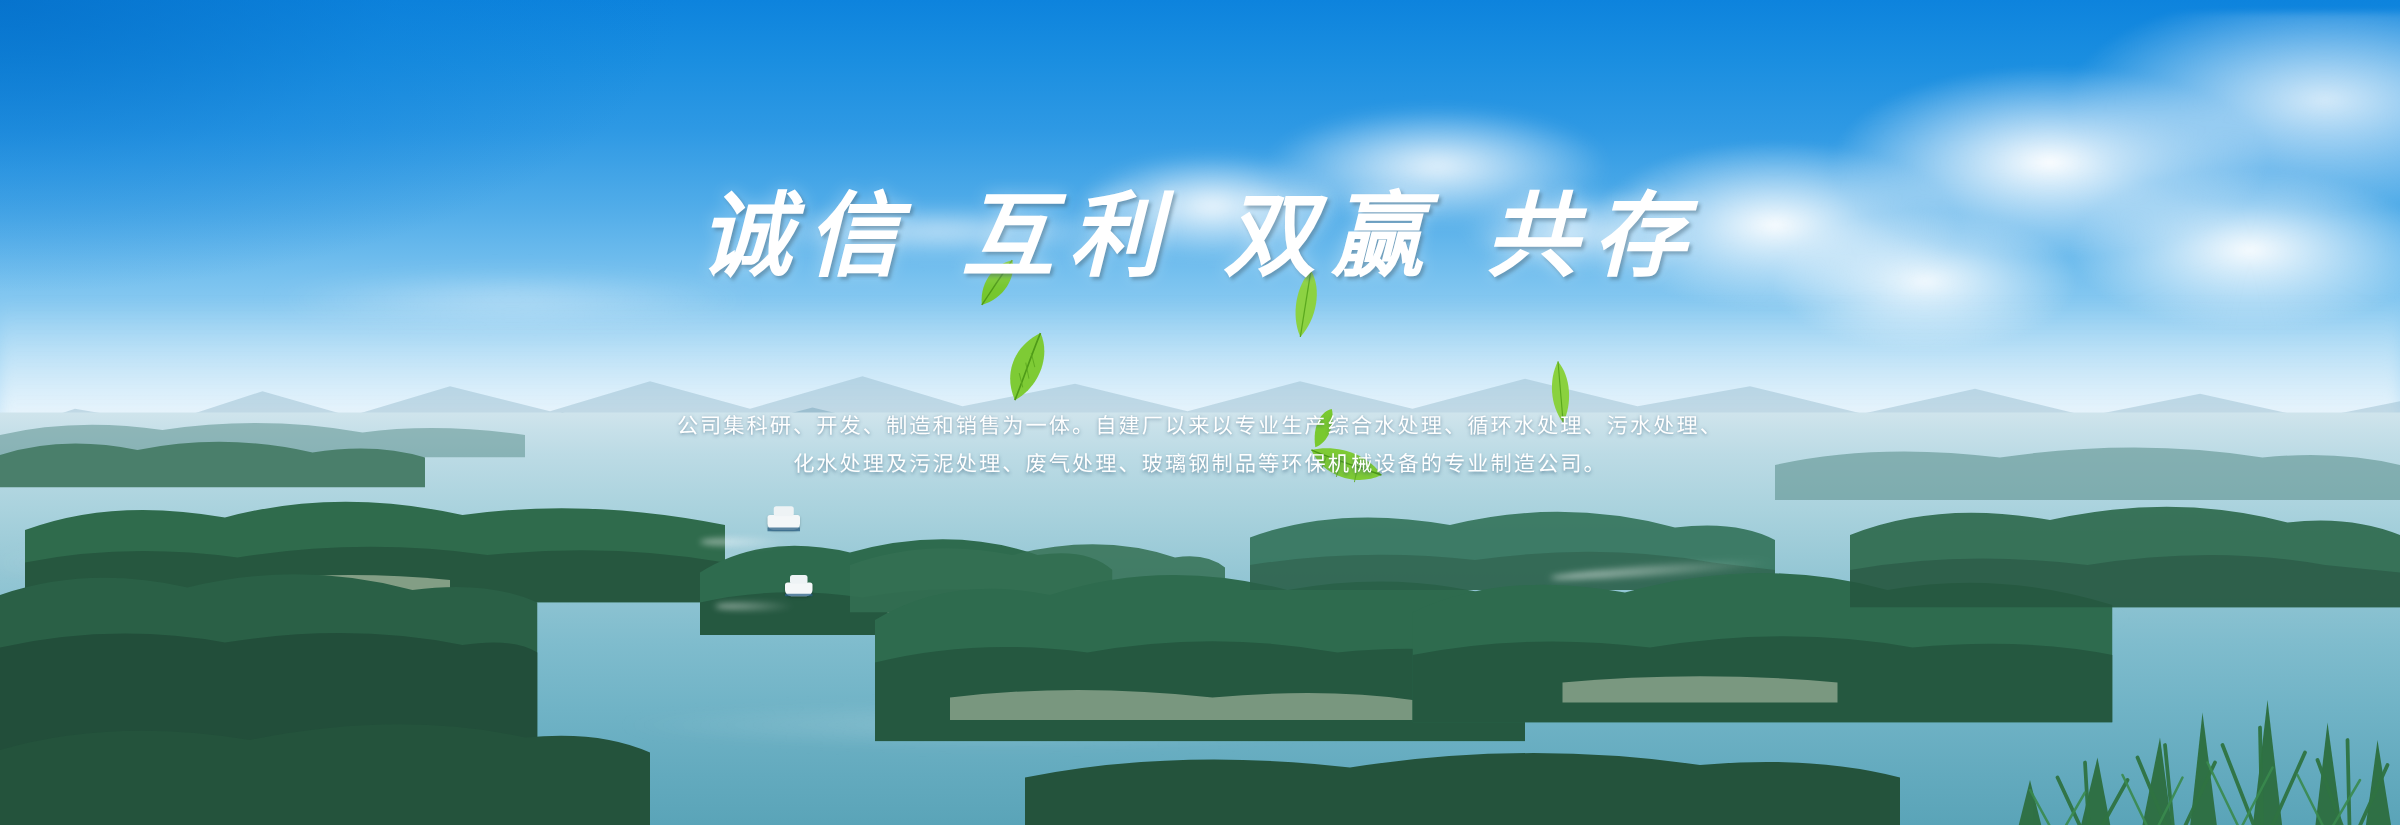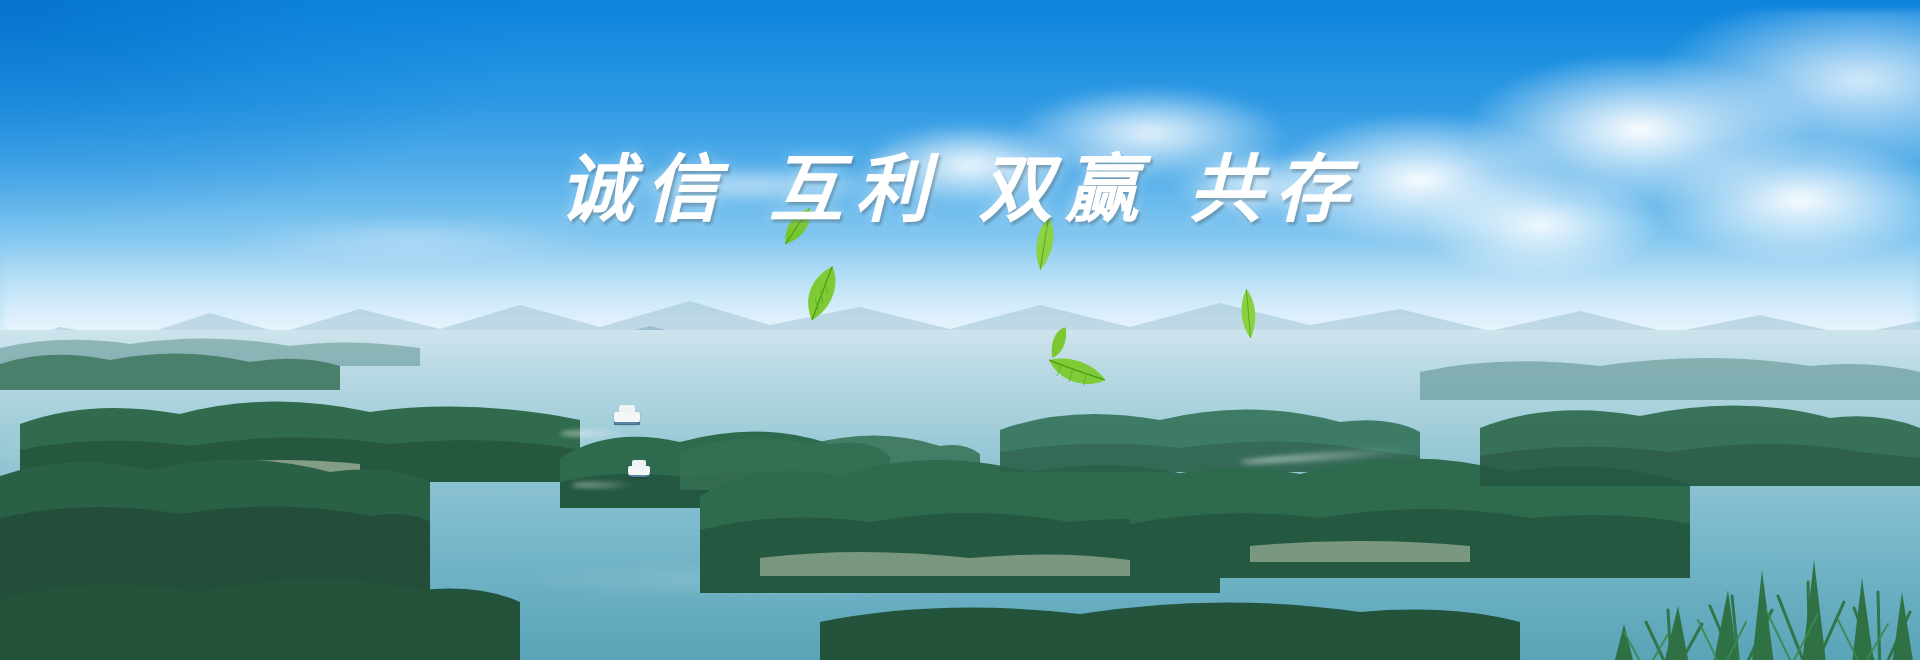--- a/index.html
+++ b/index.html
@@ -371,15 +371,19 @@
       <path d="M1,10 C20,1 46,4 60,18 C42,32 14,28 1,10 Z" fill="#7ecb35"></path>
       <path d="M1,10 C20,14 44,16 60,18" stroke="#4e9a18" stroke-width="1.2" fill="none"></path>
       <g stroke="#5aa81e" stroke-width=".8" fill="none" opacity=".85">
         <path d="M14,12 L12,24 M26,14 L25,27 M40,16 L40,28"></path>
       </g>
     </svg>
   </div>
 
   <div class="text-block">
     <div class="headline">诚信  互利  双赢  共存</div>
+    <div class="subtitle">
+      <div>公司集科研、开发、制造和销售为一体。自建厂以来以专业生产综合水处理、循环水处理、污水处理、</div>
+      <div>化水处理及污泥处理、废气处理、玻璃钢制品等环保机械设备的专业制造公司。</div>
+    </div>
   </div>
 
 </div>
 
 </body></html>

